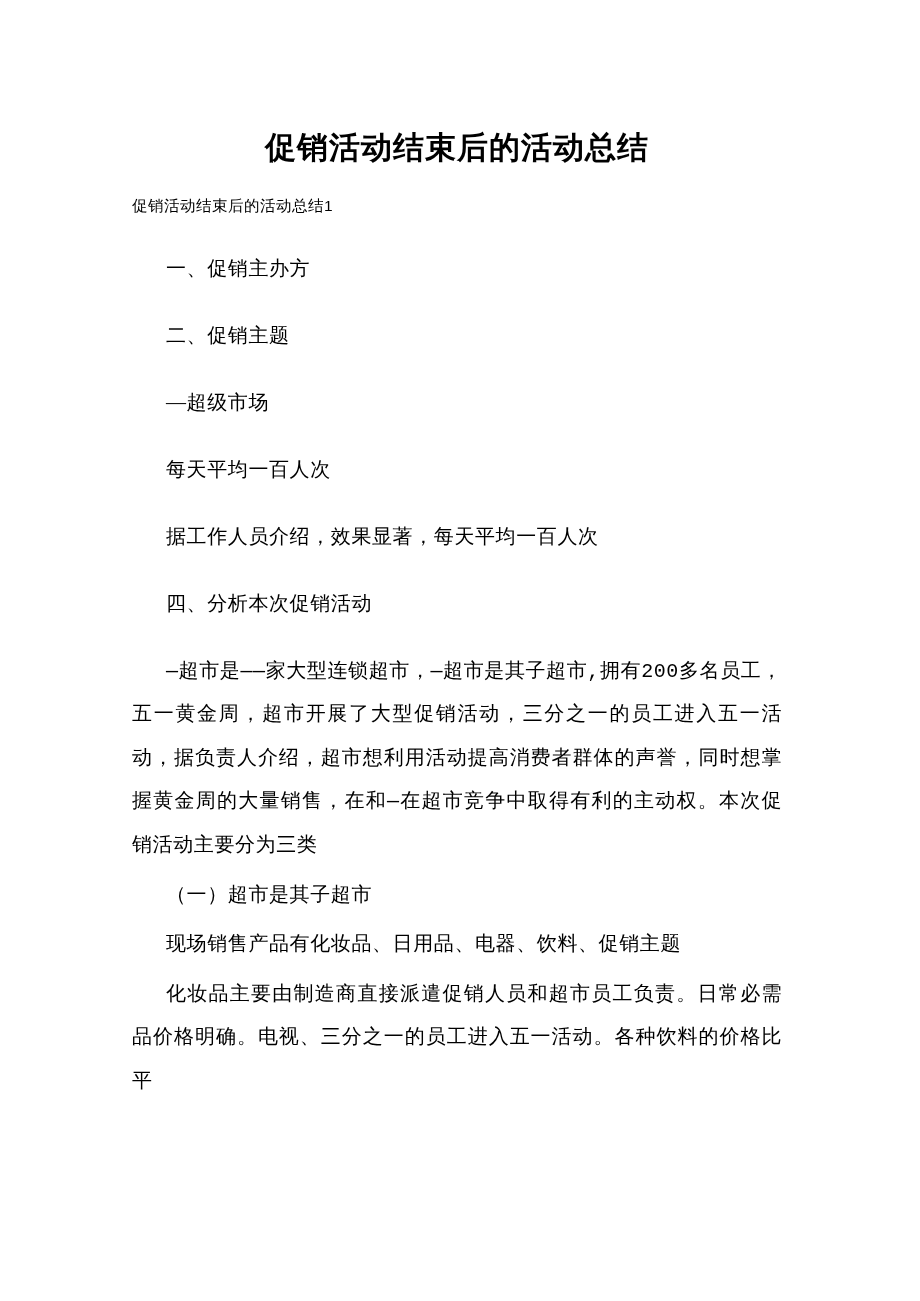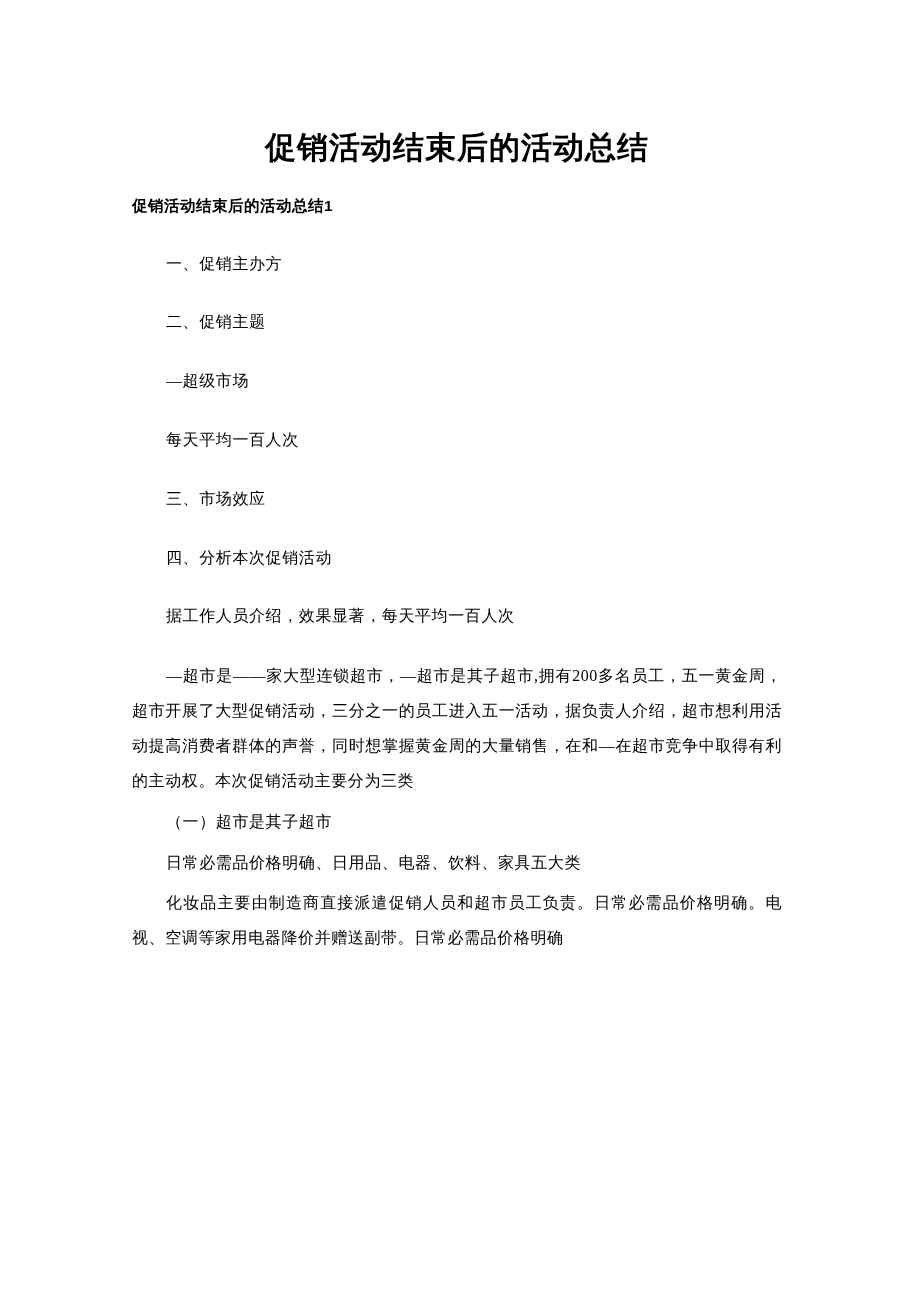--- a/index.html
+++ b/index.html
@@ -29,53 +29,52 @@
     letter-spacing: 1px;
     margin: 0 0 26px 0;
     line-height: 1.3;
   }
   .subtitle {
     font-family: "Liberation Sans", sans-serif;
     font-size: 15.5px;
     line-height: 1.5;
     margin: 0 0 30px 0;
     letter-spacing: 0.5px;
-    font-weight: bold;
   }
   .para {
-    font-size: 16px;
+    font-size: 20px;
     line-height: 2.05;
     margin: 0 0 26px 0;
     text-align: justify;
     letter-spacing: 0.6px;
   }
   .indent1 {
     text-indent: 34px;
   }
   .body-para {
     margin: 0 0 6px 0;
     text-indent: 34px;
     line-height: 2.18;
+    font-family: Liberation Mono, monospace;
   }
 </style>
 </head>
 <body>
 
 <div class="page">
 
   <h1 class="doc-title">促销活动结束后的活动总结</h1>
 
   <div class="subtitle">促销活动结束后的活动总结1</div>
 
   <p class="para indent1">一、促销主办方</p>
   <p class="para indent1">二、促销主题</p>
   <p class="para indent1">—超级市场</p>
   <p class="para indent1">每天平均一百人次</p>
-  <p class="para indent1">三、市场效应</p>
+  <p class="para indent1">据工作人员介绍，效果显著，每天平均一百人次</p>
   <p class="para indent1">四、分析本次促销活动</p>
-  <p class="para indent1">据工作人员介绍，效果显著，每天平均一百人次</p>
 
   <p class="para body-para">—超市是——家大型连锁超市，—超市是其子超市,拥有200多名员工，五一黄金周，超市开展了大型促销活动，三分之一的员工进入五一活动，据负责人介绍，超市想利用活动提高消费者群体的声誉，同时想掌握黄金周的大量销售，在和—在超市竞争中取得有利的主动权。本次促销活动主要分为三类</p>
   <p class="para body-para">（一）超市是其子超市</p>
-  <p class="para body-para">日常必需品价格明确、日用品、电器、饮料、家具五大类</p>
-  <p class="para body-para">化妆品主要由制造商直接派遣促销人员和超市员工负责。日常必需品价格明确。电视、空调等家用电器降价并赠送副带。日常必需品价格明确</p>
+  <p class="para body-para">现场销售产品有化妆品、日用品、电器、饮料、促销主题</p>
+  <p class="para body-para">化妆品主要由制造商直接派遣促销人员和超市员工负责。日常必需品价格明确。电视、三分之一的员工进入五一活动。各种饮料的价格比平</p>
 
 </div>
 
 </body></html>

